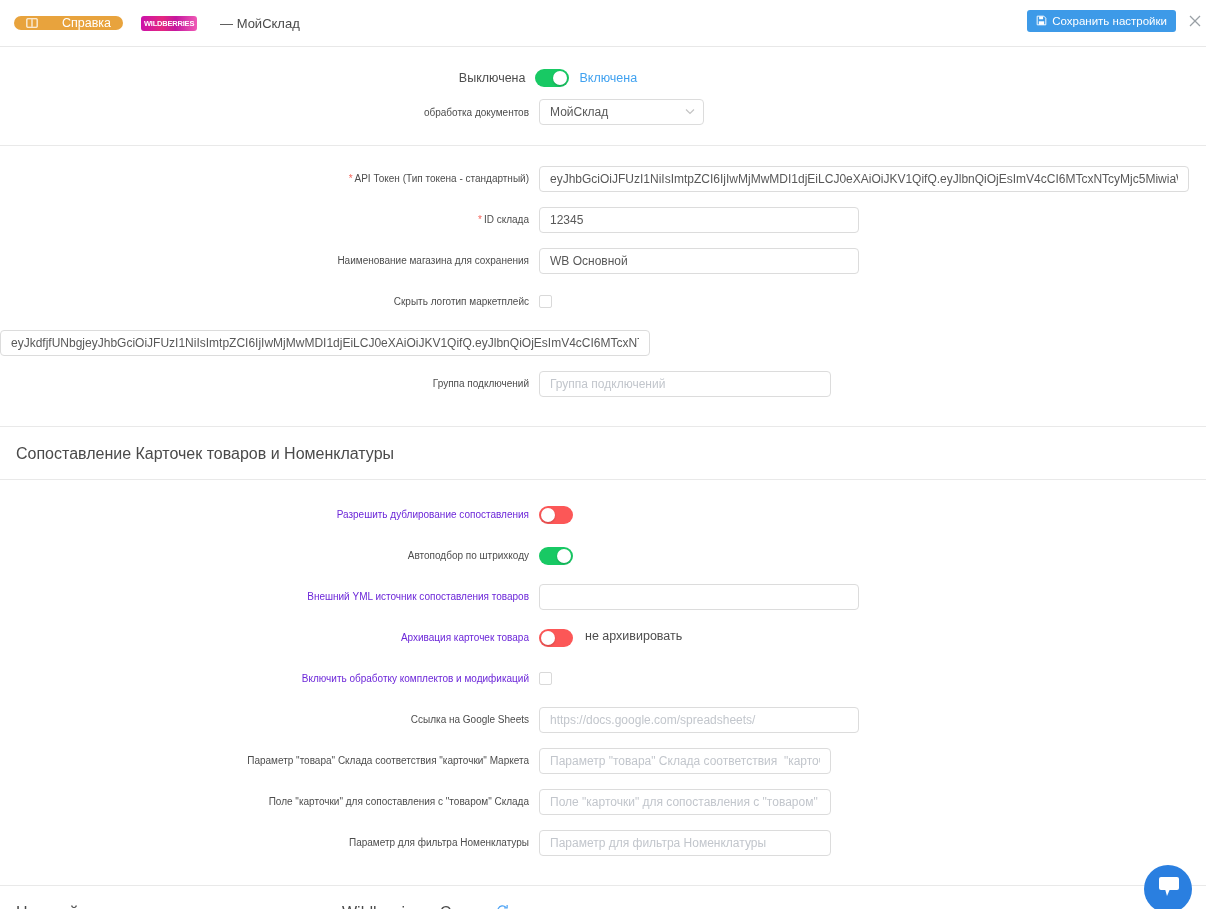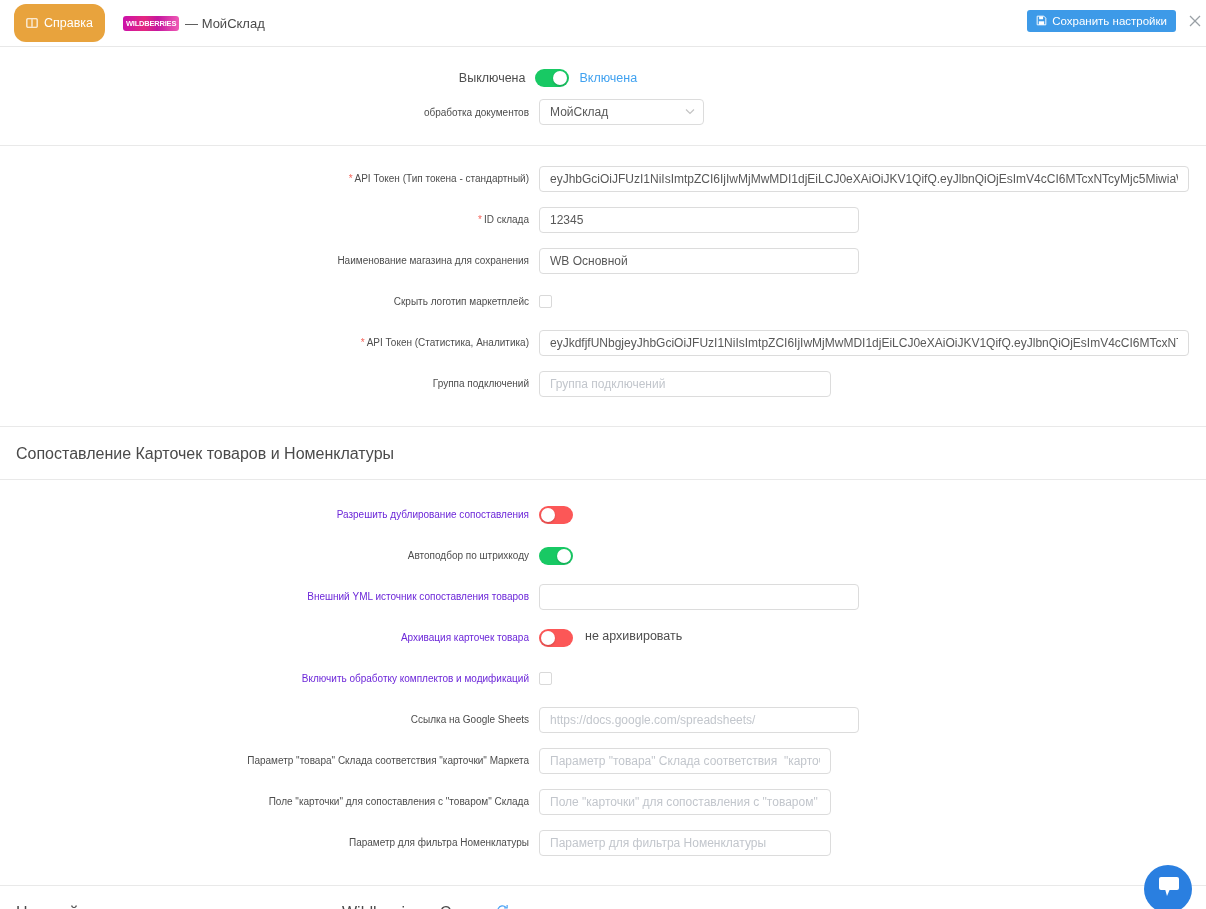--- a/index.html
+++ b/index.html
@@ -18,30 +18,30 @@
     height: 47px;
     border-bottom: 1px solid #e8e8e8;
     display: flex; align-items: center;
     padding-left: 14px;
   }
   .help-btn {
     background: #e8a33d;
     color: #ffffff;
     border: none;
     border-radius: 12px;
-    height: 38px;
+    height: 14px;
     padding: 0 12px;
     font-size: 12.5px;
-    display: inline-flex; align-items: center; gap: 6px;
+    display: inline-flex; align-items: center; gap: 24px;
     cursor: pointer;
     white-space: nowrap;
   }
   .help-btn .bk-icon { display:inline-flex; }
   .brand-wrap {
-    display: flex; align-items: center; gap: 6px;
+    display: flex; align-items: center; gap: 23px;
     margin-left: 18px;
   }
   .wb-logo {
     width: 56px; height: 15px;
     border-radius: 3px;
     background: linear-gradient(92deg,#cb11ab 0%, #e4277f 38%, #c5179f 62%, #f05bb5 100%);
     display: flex; align-items: center; justify-content: center;
     overflow: hidden;
   }
   .wb-logo span {
@@ -292,23 +292,20 @@
     </div>
 
     <div class="row">
       <div class="lbl">Скрыть логотип маркетплейс</div>
       <div class="ctl">
         <div class="cb"></div>
       </div>
     </div>
 
     <div class="row">
-      <div class="lbl">
-        <span class="req">*</span><span>API Токен (Статистика, Аналитика)</span>
-      </div>
       <div class="ctl">
         <input class="txt w-650" value="eyJkdfjfUNbgjeyJhbGciOiJFUzI1NiIsImtpZCI6IjIwMjMwMDI1djEiLCJ0eXAiOiJKV1QifQ.eyJlbnQiOjEsImV4cCI6MTcxNTcyMjc5MiwiaWQiOiJjMGi" style="">
       </div>
     </div>
 
     <div class="row">
       <div class="lbl">Группа подключений</div>
       <div class="ctl">
         <input class="txt w-292" placeholder="Группа подключений" style="">
       </div>

